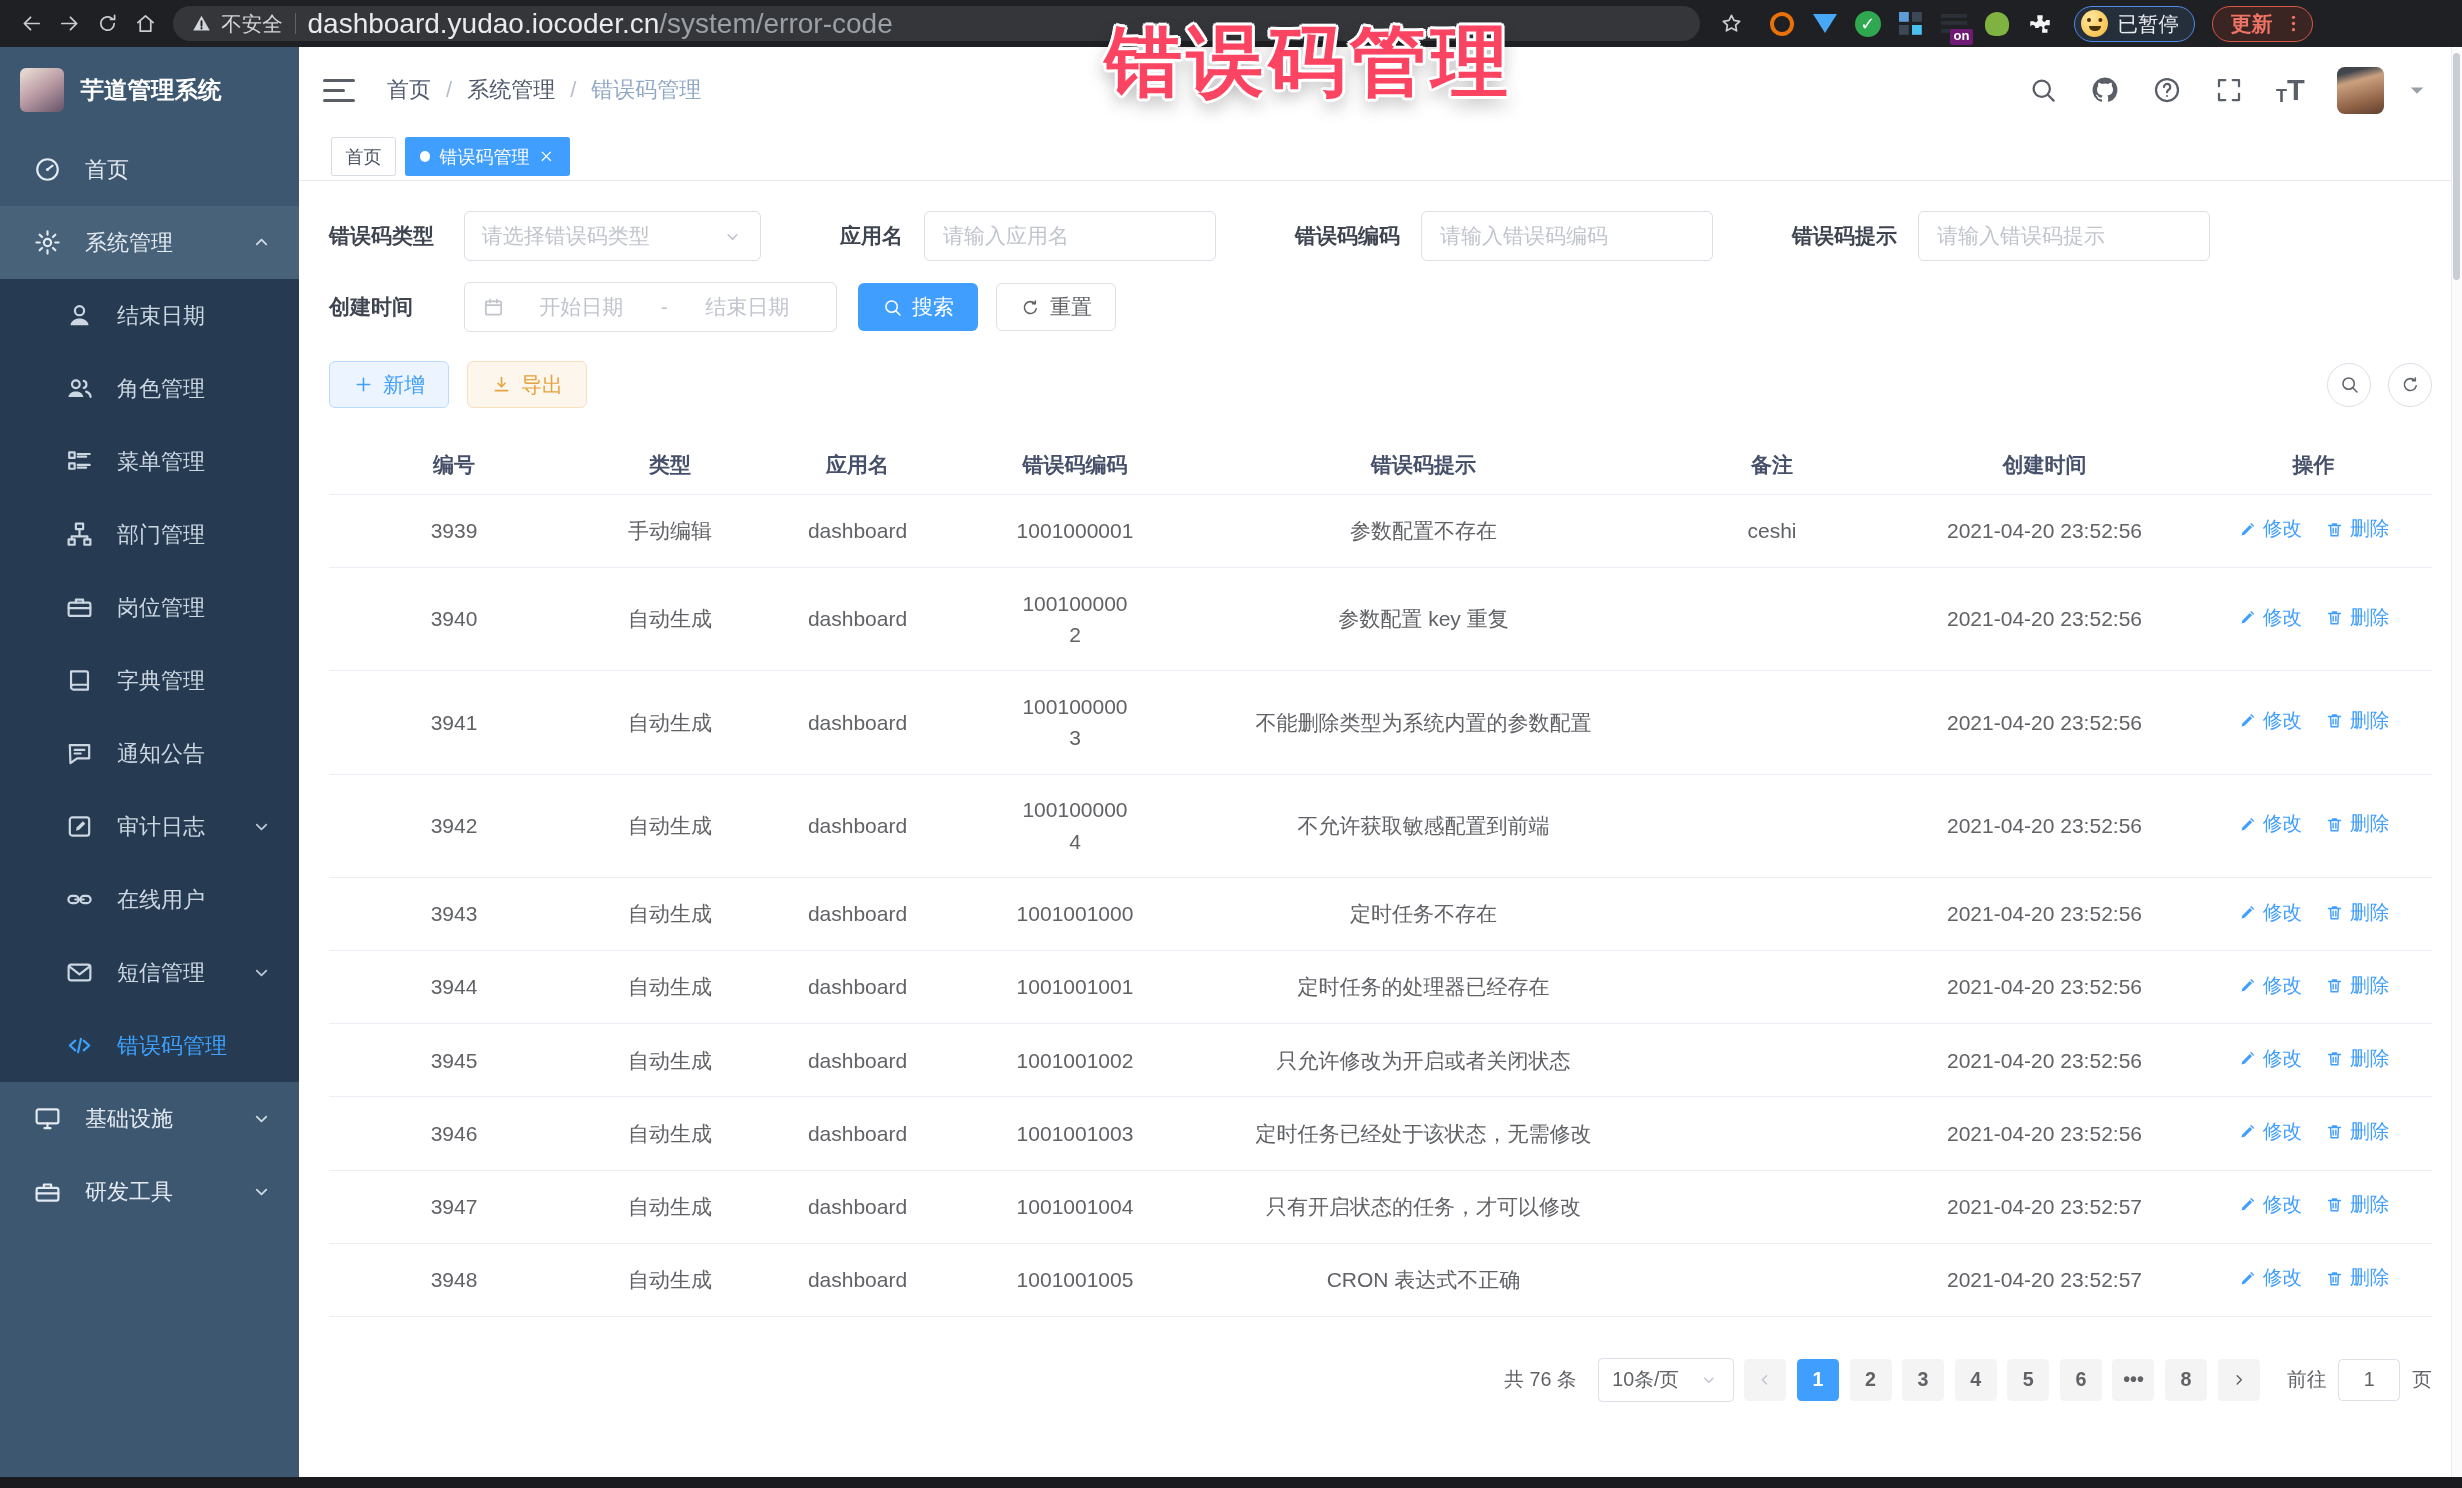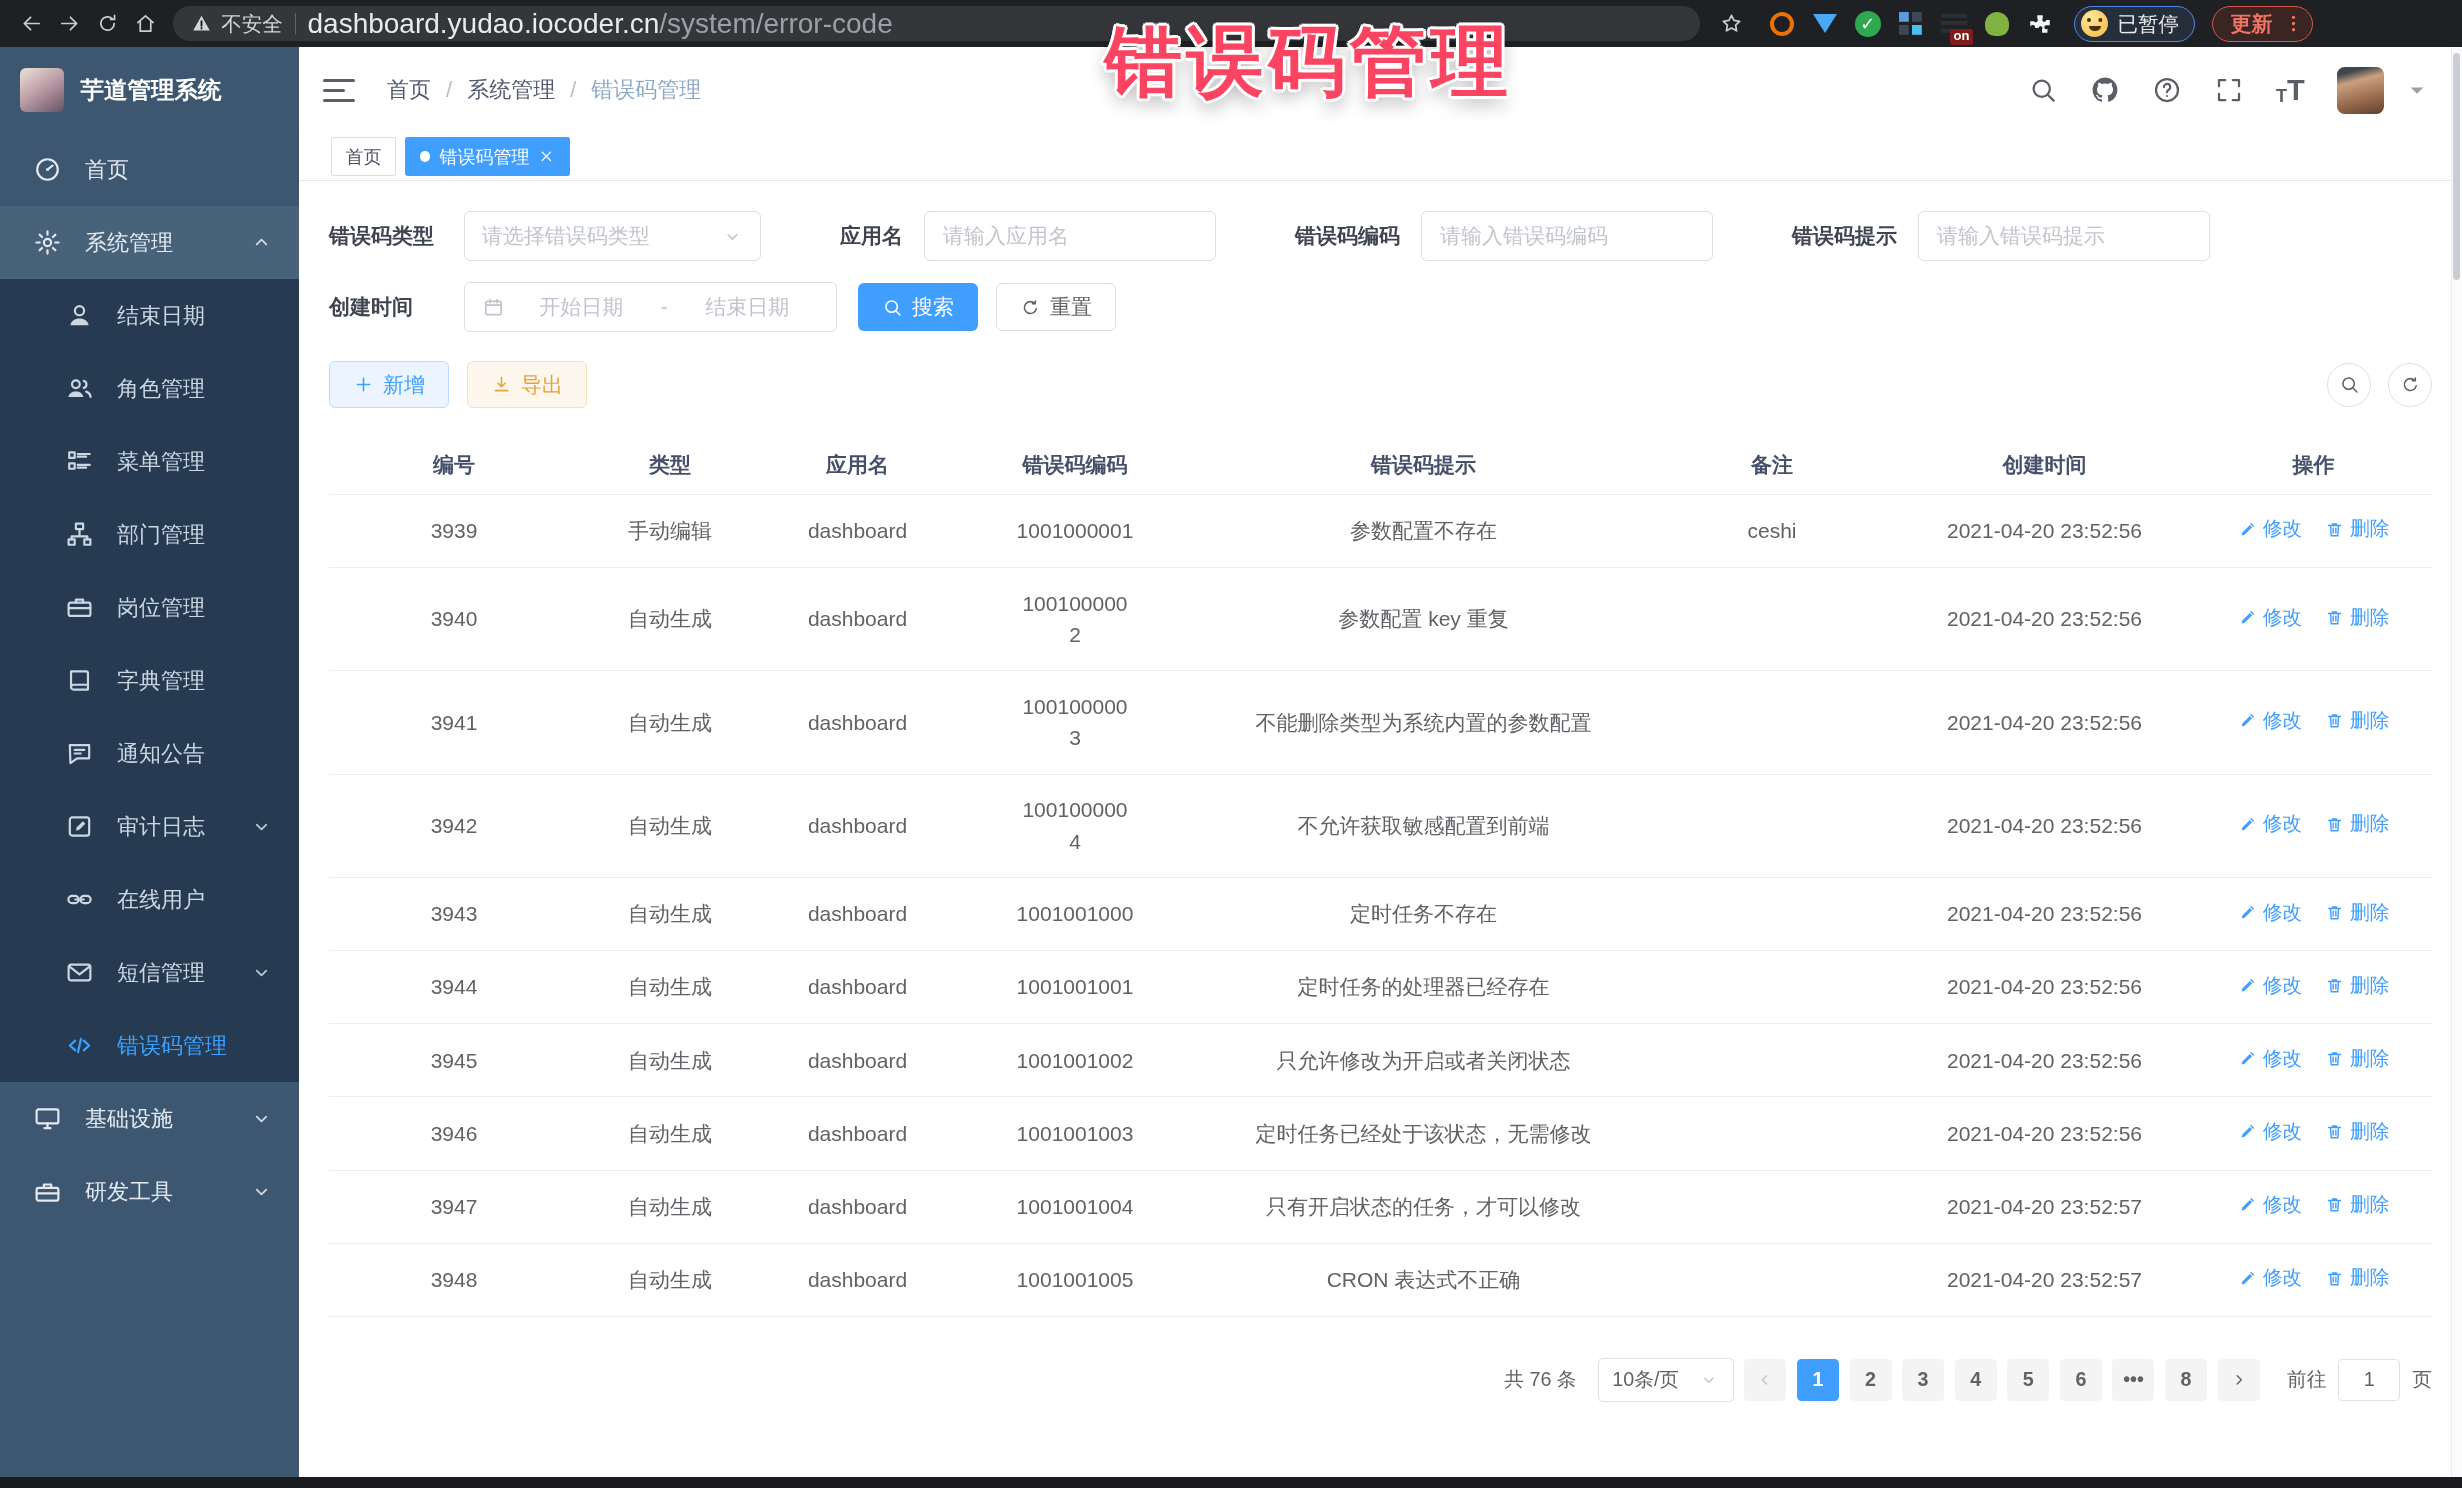--- a/index.html
+++ b/index.html
@@ -26,21 +26,21 @@
   .ext-check i { width:26px; height:26px; border-radius:50%; background:#2fa84f; color:#fff; font-size:18px; font-weight:700; display:flex; align-items:center; justify-content:center; font-style:normal; }
   .ext-grid i { width:23px; height:23px; display:block; background:
       linear-gradient(#5e9bd8,#5e9bd8) 0 0/9.8px 9.8px no-repeat,
       linear-gradient(#3d4856,#3d4856) 13px 0/9.8px 9.8px no-repeat,
       linear-gradient(#3d4856,#3d4856) 0 13px/9.8px 9.8px no-repeat,
       linear-gradient(#49c0f0,#49c0f0) 13px 13px/9.8px 9.8px no-repeat; }
   .ext-list i { width:26px; height:19.7px; display:block; background:
       linear-gradient(#2b2f36,#2b2f36) 0 0/26px 3.8px no-repeat,
       linear-gradient(#2b2f36,#2b2f36) 0 7.6px/26px 3.8px no-repeat,
       linear-gradient(#2b2f36,#2b2f36) 0 15px/26px 3.8px no-repeat; }
-  .ext-badge { position:absolute; right:-4.5px; bottom:-6px; background:#7f1d1d; color:#fff; font-size:13px; font-weight:700; padding:0.8px 3.8px; border-radius:2.3px; line-height:1.1; }
+  .ext-badge { position:absolute; right:-4.5px; bottom:-6px; background:#701a75; color:#fff; font-size:13px; font-weight:700; padding:0.8px 3.8px; border-radius:2.3px; line-height:1.1; }
   .ext-key i { width:24px; height:24px; border-radius:50% 50% 40% 40%; background:#7fb241; display:block; }
   .ext-puzzle { color:#f2f3f5; }
   .ext-puzzle .icn { width:26px; height:26px; }
   .paused-pill { height:36px; border:1.5px solid #4d8be8; border-radius:19.7px; background:#242f3b; color:#e8eaed; display:flex; align-items:center; gap:9px; padding:0 15px 0 6px; font-size:20.5px; margin-left:16.7px; white-space:nowrap; flex-shrink:0; }
   .emoji-face { width:27px; height:27px; border-radius:50%; background:radial-gradient(circle at 35% 30%,#ffe89a,#f3b73c); position:relative; }
   .emoji-face:before { content:""; position:absolute; left:6px; top:8.3px; width:3.8px; height:3.8px; border-radius:50%; background:#4a3208; box-shadow:11.4px 0 0 #4a3208; }
   .emoji-face:after { content:""; position:absolute; left:7.6px; top:16px; width:12px; height:5.3px; border-radius:0 0 7.6px 7.6px; background:#4a3208; }
   .update-pill { height:36px; border:1.5px solid #d95747; border-radius:19.7px; background:#3a2523; color:#ef7465; font-size:21px; font-weight:700; display:flex; align-items:center; gap:9px; padding:0 7.6px 0 18px; margin-left:13.6px; white-space:nowrap; flex-shrink:0; }
   .update-pill .icn { width:23px; height:23px; color:#ef7465; }
 

